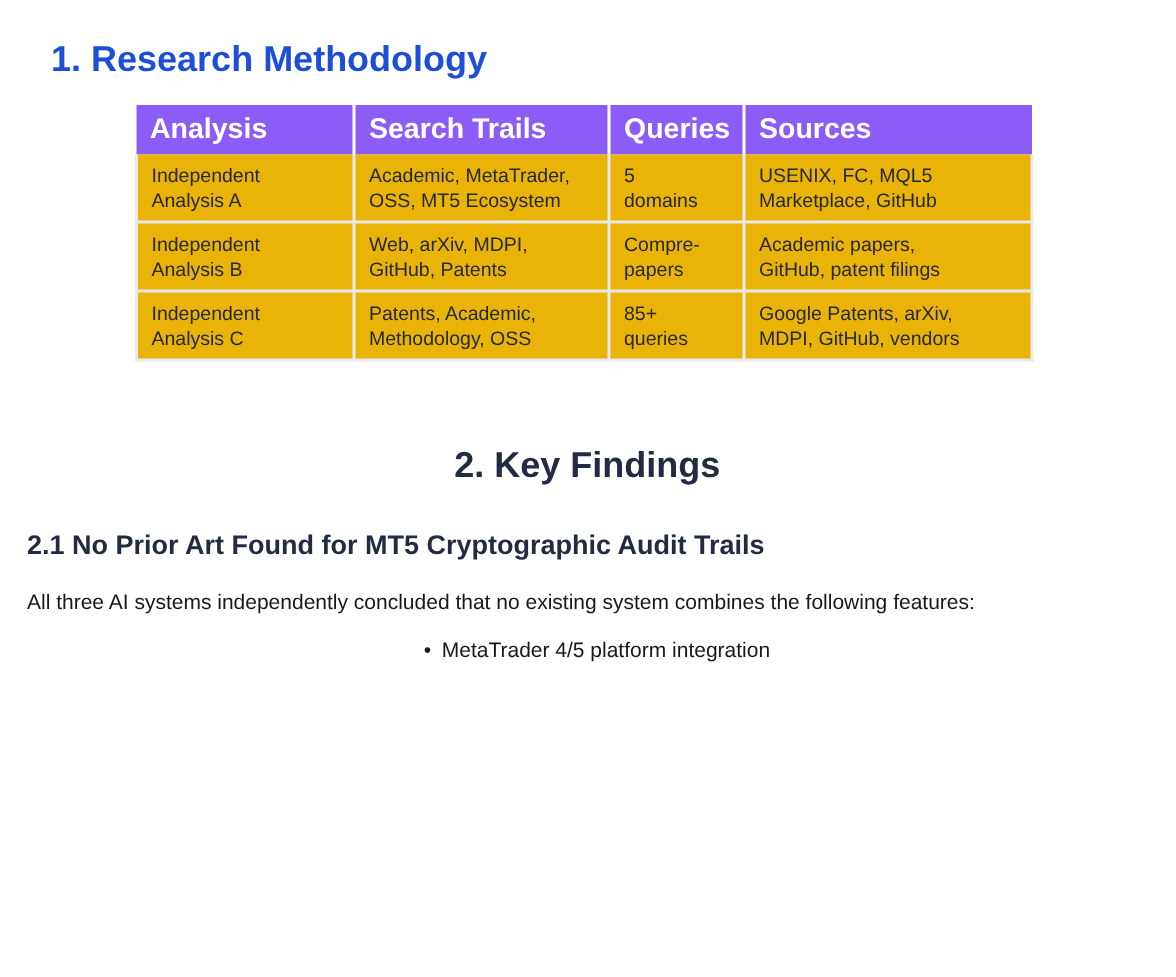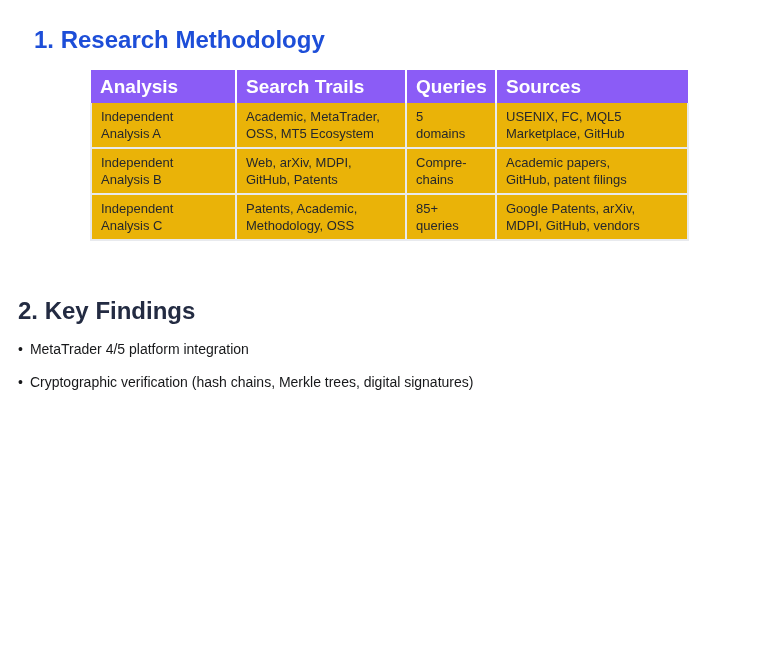--- a/index.html
+++ b/index.html
@@ -10,21 +10,21 @@
     color: #1a1b1e;
   }
   .doc { padding: 10px 19px 0 18px; }
 
   h1.h-main {
     font-size: 24px; line-height: 28px; font-weight: bold;
     color: #1d4ed8; margin: 16px;
   }
   h2.h-main {
     font-size: 24px; line-height: 28px; font-weight: bold;
-    color: #232b42; margin: 56px 0 0 0;
+    color: #232b42; margin: 56px 0 0 0; text-align: center;
   }
   h3.h-sub {
     font-size: 18px; line-height: 21px; font-weight: bold;
     color: #232b42; margin: 28px 0 0 0;
   }
 
   p.intro {
     font-size: 14px; line-height: 21px; color: #17181a;
     text-align: justify; margin: 22px 0 0 0;
   }
@@ -59,21 +59,22 @@
     white-space: pre-line;
     border: 2px solid #e8eaee;
     border-top: none;
   }
   .method-table tbody tr td { border-top: 2px solid #e8eaee; }
   .method-table tbody tr:first-child td { border-top: none; }
 
   .bullets { margin: 0; }
   p.bullet-item {
     font-size: 14px; line-height: 16px; color: #17181a;
-    margin: 17px 0 0 0;
+    margin: 17px 0 0 13px;
+    text-align: center;
   }
   p.bullet-item:first-child { margin-top: 16px; }
   .bullet-glyph { display: inline-block; margin-right: 7px; }
 </style>
 </head>
 <body>
 
 <div class="doc">
 
   <h1 class="h-main">1. Research Methodology</h1>
@@ -104,39 +105,40 @@
 domains</td>
         <td>USENIX, FC, MQL5
 Marketplace, GitHub</td>
       </tr>
       <tr>
         <td>Independent
 Analysis B</td>
         <td>Web, arXiv, MDPI,
 GitHub, Patents</td>
         <td>Compre-
-chains</td>
+papers</td>
         <td>Academic papers,
 GitHub, patent filings</td>
       </tr>
       <tr>
         <td>Independent
 Analysis C</td>
         <td>Patents, Academic,
 Methodology, OSS</td>
         <td>85+
 queries</td>
         <td>Google Patents, arXiv,
 MDPI, GitHub, vendors</td>
       </tr>
     </tbody>
   </table>
 
   <h2 class="h-main">2. Key Findings</h2>
 
+  <h3 class="h-sub">2.1 No Prior Art Found for MT5 Cryptographic Audit Trails</h3>
 
+  <p class="lead">All three AI systems independently concluded that no existing system combines the following features:</p>
 
   <div class="bullets">
     <p class="bullet-item"><span class="bullet-glyph">•</span><span>MetaTrader 4/5 platform integration</span></p>
-    <p class="bullet-item"><span class="bullet-glyph">•</span><span>Cryptographic verification (hash chains, Merkle trees, digital signatures)</span></p>
   </div>
 
 </div>
 
 </body></html>

